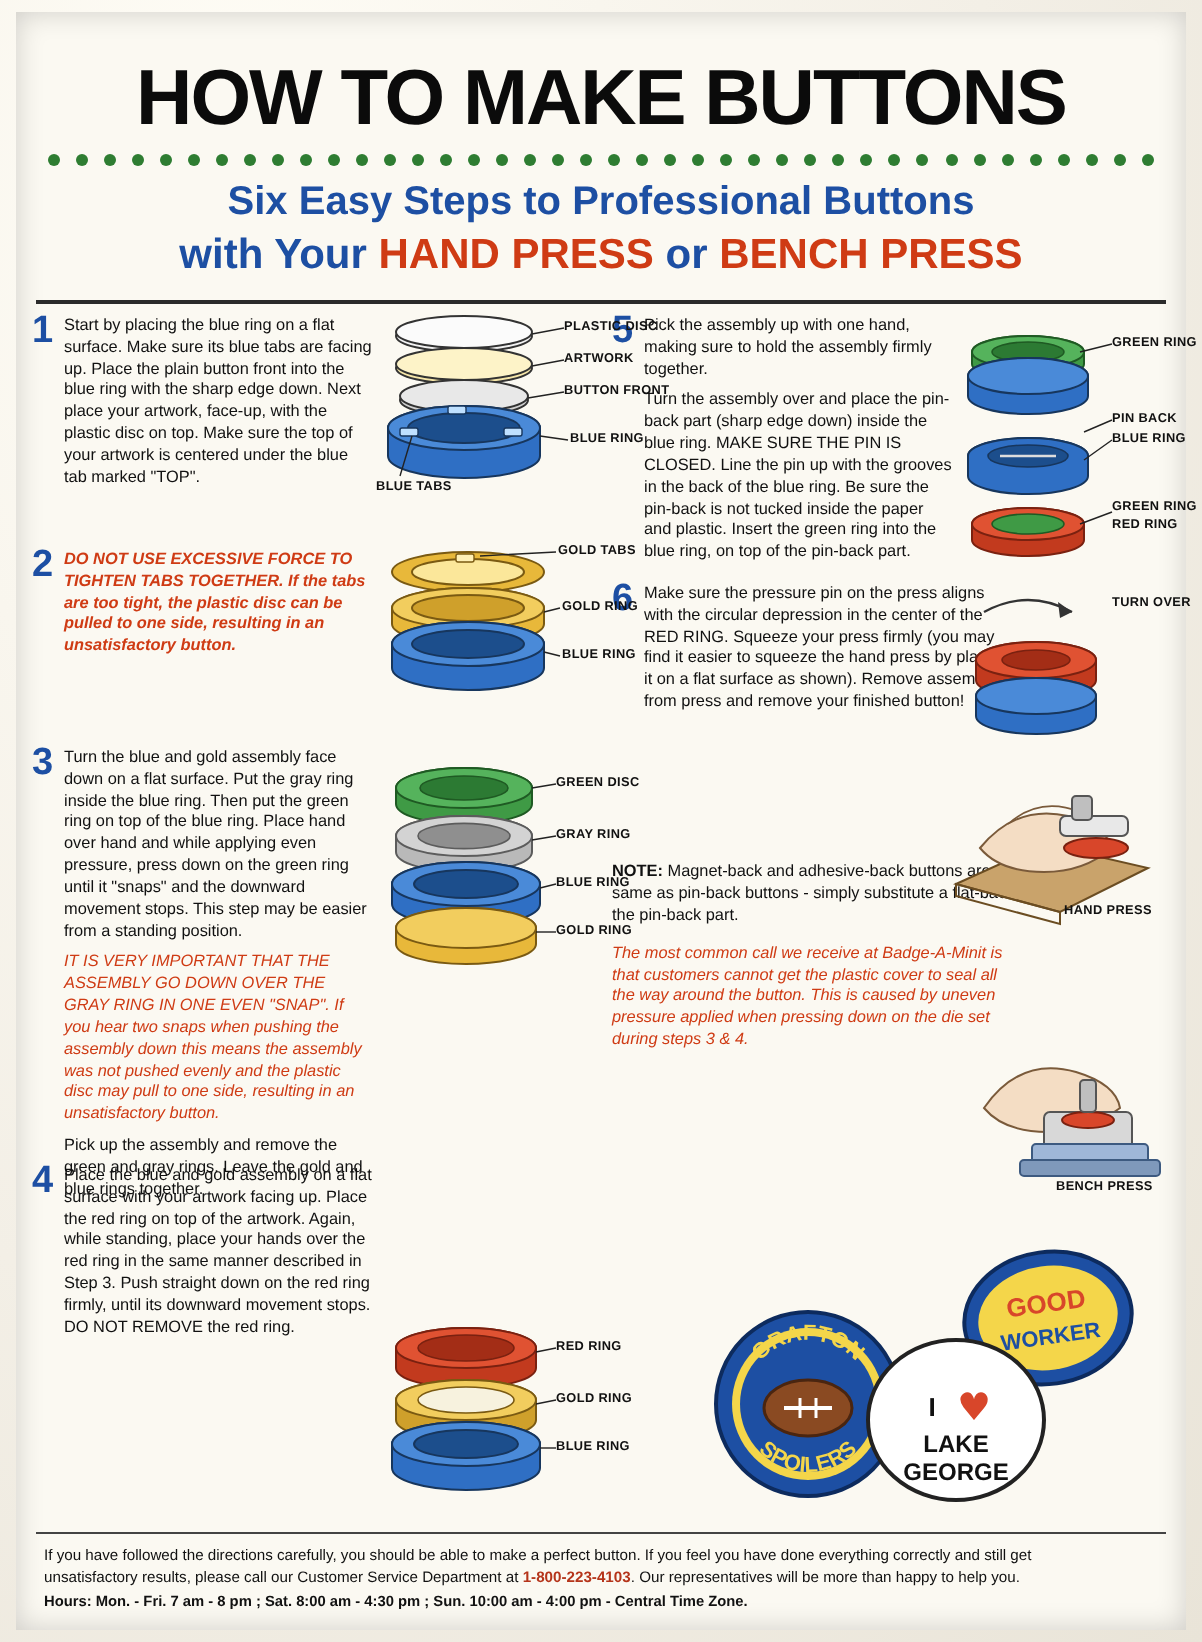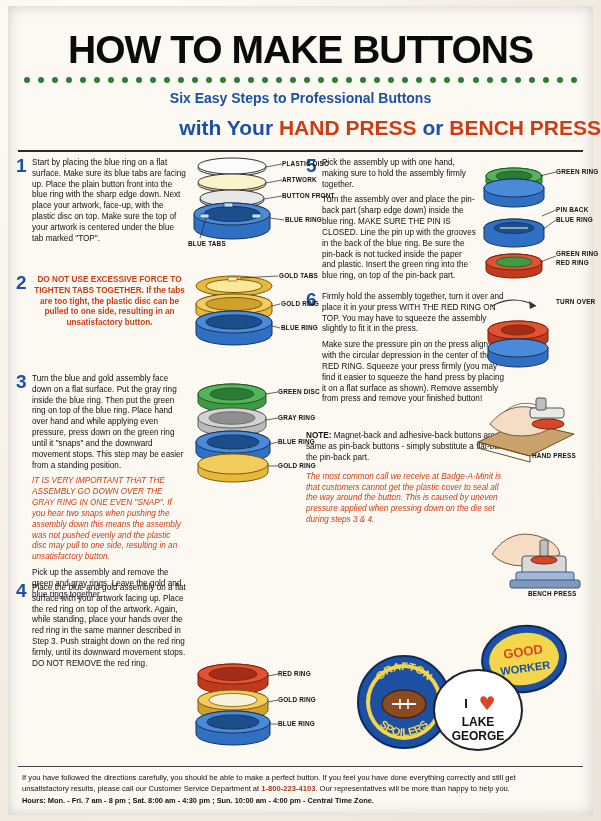--- a/index.html
+++ b/index.html
@@ -32,44 +32,44 @@
     color:#0b0b0b;
     font-family:"Liberation Sans", sans-serif;
   }
   .dots{
     position:absolute;top:76px;left:24px;right:24px;height:8px;
     display:flex;justify-content:space-between;align-items:center;
   }
   .dots i{display:block;width:6px;height:6px;border-radius:50%;background:#2e7d32;}
   .sub1{
     position:absolute;top:90px;left:0;width:100%;
-    text-align:center;font-weight:bold;font-size:14px;color:#1d4fa3;
+    text-align:center;font-weight:bold;font-size:20px;color:#1d4fa3;
   }
   .sub2{
     position:absolute;top:116px;left:0;width:100%;
-    text-align:right;font-weight:bold;font-size:21px;color:#1d4fa3;
+    text-align:center;font-weight:bold;font-size:21px;color:#1d4fa3;
   }
   .sub2 .hl{color:#cf3b14;}
   .rule{
     position:absolute;left:18px;right:18px;top:150px;height:2px;background:#2b2b2b;
   }
   .rule.bottom{top:766px;height:1px;background:#444;}
   
   .colL{position:absolute;left:16px;top:158px;width:278px;}
   .colR{position:absolute;left:306px;top:158px;width:282px;}
   .step{position:relative;margin-bottom:9px;}
   .num{
     position:absolute;left:0;top:-3px;
     font-size:19px;font-weight:bold;color:#1d4fa3;
     width:14px;text-align:left;
   }
   .body{margin-left:16px;font-size:8.2px;line-height:1.32;}
   .body p{margin:0 0 5px 0;}
   .txtcol{width:155px;}
-  .caut{color:#cf3b14;font-weight:bold;text-align:center;}
+  .caut{color:#cf3b14;font-style:italic;font-weight:bold;}
   .caut2{color:#cf3b14;font-style:italic;}
   .bold{font-weight:bold;}
   .note{font-size:8.2px;line-height:1.32;margin-left:0;}
   
   .lbl{
     position:absolute;font-size:6.4px;font-weight:bold;color:#111;letter-spacing:.2px;
     white-space:nowrap;
   }
   
   .art{position:absolute;}
@@ -178,21 +178,20 @@
     <div class="num">5</div>
     <div class="body txtcol">
       <p>Pick the assembly up with one hand, making sure to hold the assembly firmly together.</p>
       <p>Turn the assembly over and place the pin-back part (sharp edge down) inside the blue ring.  MAKE SURE THE PIN IS CLOSED.  Line the pin up with the grooves in the back of the blue ring.  Be sure the pin-back is not tucked inside the paper and plastic.  Insert the green ring into the blue ring, on top of the pin-back part.</p>
     </div>
   </div>
 
   <div class="step" style="height:130px;">
     <div class="num">6</div>
     <div class="body txtcol" style="width:185px;">
-      <p>Firmly hold the assembly together, turn it over and place it in your press WITH THE RED RING ON TOP.  You may have to squeeze the assembly slightly to fit it in the press.</p>
       <p>Make sure the pressure pin on the press aligns with the circular depression in the center of the RED RING.  Squeeze your press firmly (you may find it easier to squeeze the hand press by placing it on a flat surface as shown).  Remove assembly from press and remove your finished button!</p>
     </div>
   </div>
 
   <div class="step" style="height:80px;">
     <div class="note" style="width:230px;">
       <p><span class="bold">NOTE:</span><span>  Magnet-back and adhesive-back buttons are made the same as pin-back buttons - simply substitute a flat-back part for the pin-back part.</span></p>
       <p class="caut2" style="width:200px;">The most common call we receive at Badge-A-Minit is that customers cannot get the plastic cover to seal all the way around the button.  This is caused by uneven pressure applied when pressing down on the die set during steps 3 &amp; 4.</p>
     </div>
   </div>

